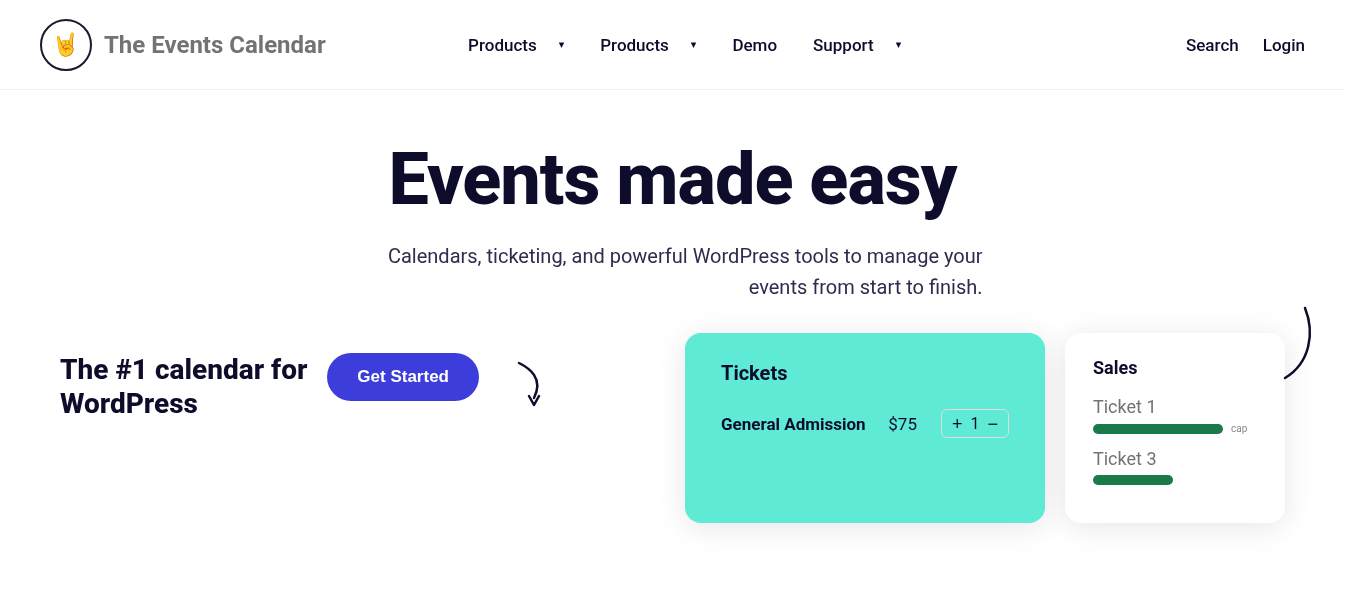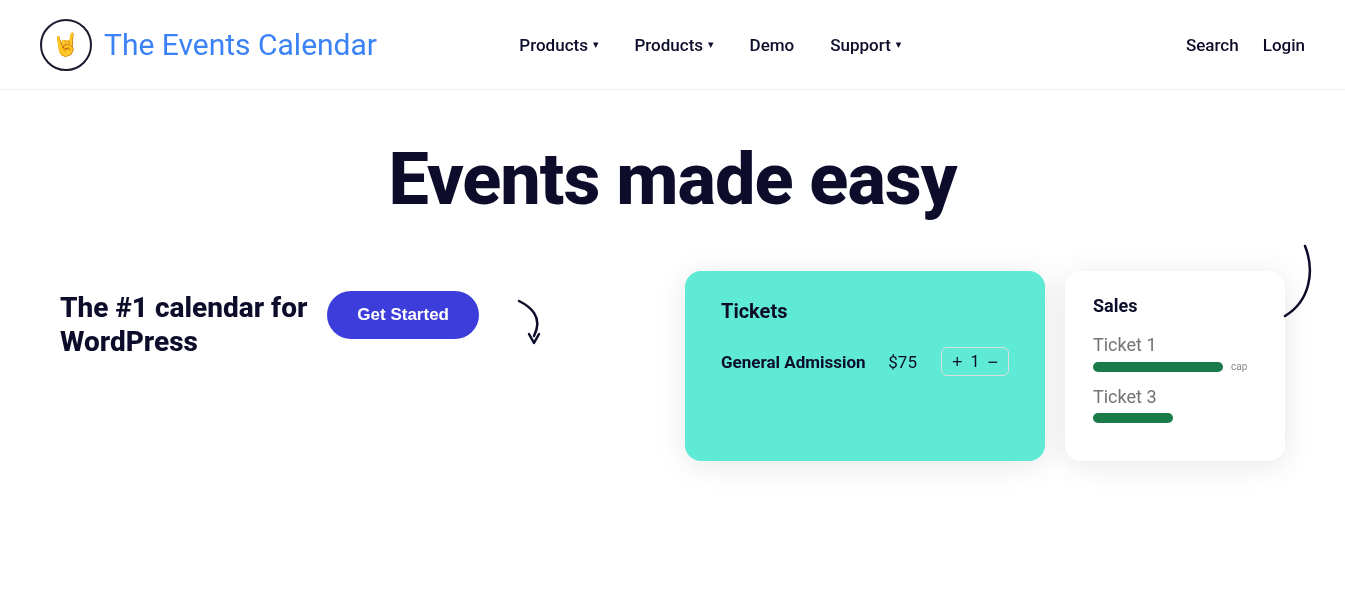--- a/index.html
+++ b/index.html
@@ -35,41 +35,41 @@
       border: 2.5px solid #1a1a2e;
       border-radius: 50%;
       display: flex;
       align-items: center;
       justify-content: center;
       font-size: 22px;
       flex-shrink: 0;
     }
 
     .logo-text {
-      font-size: 30px;
-      font-weight: 400;
-      color: #3b82f6;
+      font-size: 24px;
+      font-weight: 700;
+      color: #737373;
       white-space: nowrap;
     }
 
     .nav-center {
       display: flex;
       align-items: center;
       gap: 36px;
       margin: 0 auto;
     }
 
     .nav-item {
       font-size: 17px;
       font-weight: 500;
       color: #0d0d2b;
       cursor: pointer;
       display: flex;
       align-items: center;
-      gap: 5px;
+      gap: 22px;
       white-space: nowrap;
     }
 
     .nav-item .chevron {
       font-size: 11px;
       color: #0d0d2b;
     }
 
     .nav-right {
       display: flex;
@@ -301,20 +301,21 @@
   </div>
 
   <div class="nav-right">
     <span class="nav-right-item">Search</span>
     <span class="nav-right-item">Login</span>
   </div>
 </nav>
 
 <div class="hero">
   <h1 class="hero-title">Events made easy</h1>
+  <p class="hero-subtitle">Calendars, ticketing, and powerful WordPress tools to manage your events from start to finish.</p>
 </div>
 
 <div class="lower-section">
 
   <div class="left-panel">
     <h2>
       <span>The #1 calendar for</span><br>
       <span>WordPress</span>
     </h2>
     <div class="arrow-area">

